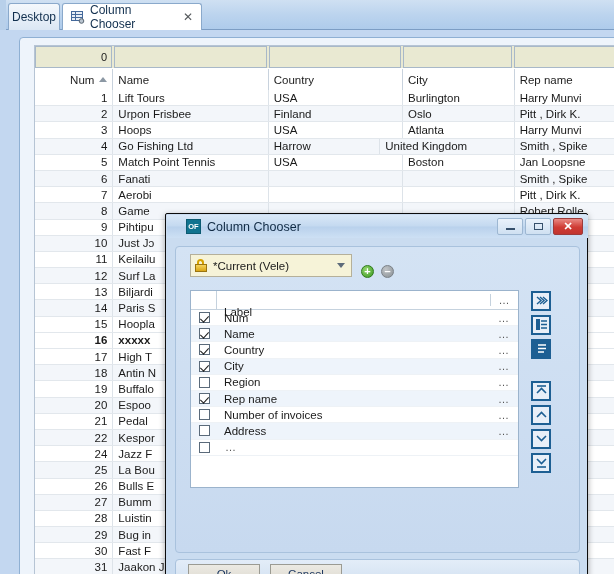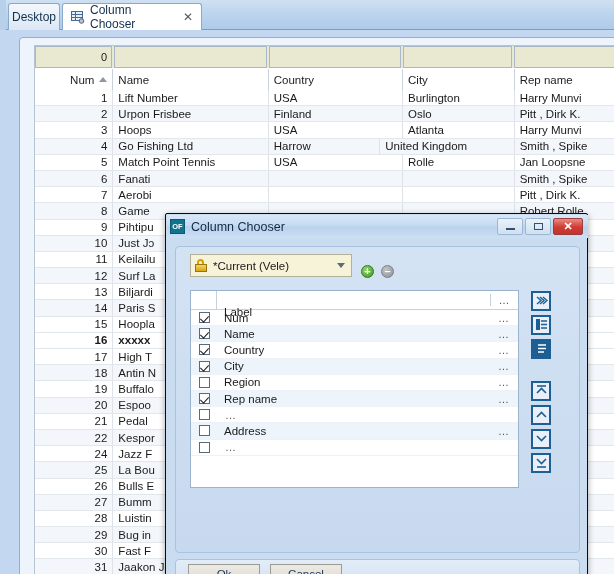--- a/index.html
+++ b/index.html
@@ -136,20 +136,21 @@
     position: absolute; left: 1px; top: 1px; width: 421px; height: 23px;
     background: linear-gradient(to bottom,#d9e8f7 0%,#c4d9f0 48%,#b9d1ec 52%,#cde0f4 100%);
     display: flex; align-items: center; padding: 0 3px; gap: 6px;
   }
   .dlg-icon {
     width: 15px; height: 15px; background: #10738f;
     color: #fff; font-size: 7.5px; font-weight: bold;
     display: flex; align-items: center; justify-content: center;
     font-family: "Liberation Sans", sans-serif;
     border: 1px solid #0c5a71;
+    margin-left: 16px;
   }
   .dlg-title-text { font-size: 12.5px; color: #102a44; }
   .dlg-btns { margin-left: auto; display: flex; gap: 2px; padding-right: 2px; }
   .wbtn {
     width: 26px; height: 17px;
     border: 1px solid #9db7d2;
     background: linear-gradient(to bottom,#eaf2fb,#cfe0f1);
     border-radius: 2px;
     display: flex; align-items: center; justify-content: center;
   }
@@ -298,21 +299,21 @@
         </div>
         <div class="headercell c1">Name</div>
         <div class="headercell c2">Country</div>
         <div class="headercell c3">City</div>
         <div class="headercell c4">Rep name</div>
       </div>
 
       <div class="rows" id="grid-rows">
           <div class="row">
             <div class="cell c0 num">1</div>
-            <div class="cell c1">Lift Number</div>
+            <div class="cell c1">Lift Tours</div>
             <div class="cell c2">USA</div>
             <div class="cell c3">Burlington</div>
             <div class="cell c4">Harry Munvi</div>
           </div>
           <div class="row alt">
             <div class="cell c0 num">2</div>
             <div class="cell c1">Urpon Frisbee</div>
             <div class="cell c2">Finland</div>
             <div class="cell c3">Oslo</div>
             <div class="cell c4">Pitt , Dirk K.</div>
@@ -328,21 +329,21 @@
             <div class="cell c0 num">4</div>
             <div class="cell c1">Go Fishing Ltd</div>
             <div class="cell c3">Harrow</div>
             <div class="cell c2">United Kingdom</div>
             <div class="cell c4">Smith , Spike</div>
           </div>
           <div class="row">
             <div class="cell c0 num">5</div>
             <div class="cell c1">Match Point Tennis</div>
             <div class="cell c2">USA</div>
-            <div class="cell c3">Rolle</div>
+            <div class="cell c3">Boston</div>
             <div class="cell c4">Jan Loopsne</div>
           </div>
           <div class="row alt">
             <div class="cell c0 num">6</div>
             <div class="cell c1">Fanati</div>
             <div class="cell c2"></div>
             <div class="cell c3"></div>
             <div class="cell c4">Smith , Spike</div>
           </div>
           <div class="row">
@@ -592,20 +593,21 @@
                 <span class="cb">
                   <span class="chk on"></span>
                 </span>
                 <span class="lbl">Rep name</span>
                 <span class="dots">…</span>
               </div>
               <div class="litem">
                 <span class="cb">
                   <span class="chk"></span>
                 </span>
+                <span class="lbl">Number of invoices</span>
                 <span class="dots">…</span>
               </div>
               <div class="litem alt">
                 <span class="cb">
                   <span class="chk"></span>
                 </span>
                 <span class="lbl">Address</span>
                 <span class="dots">…</span>
               </div>
               <div class="litem">

